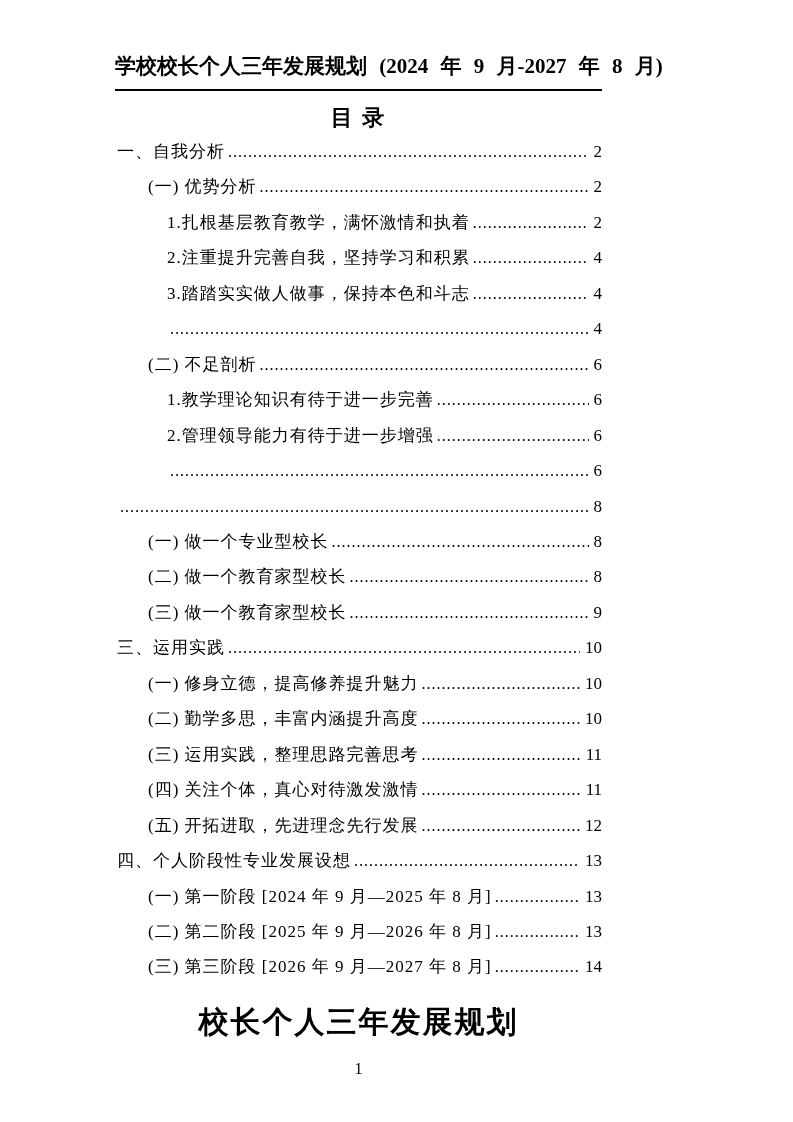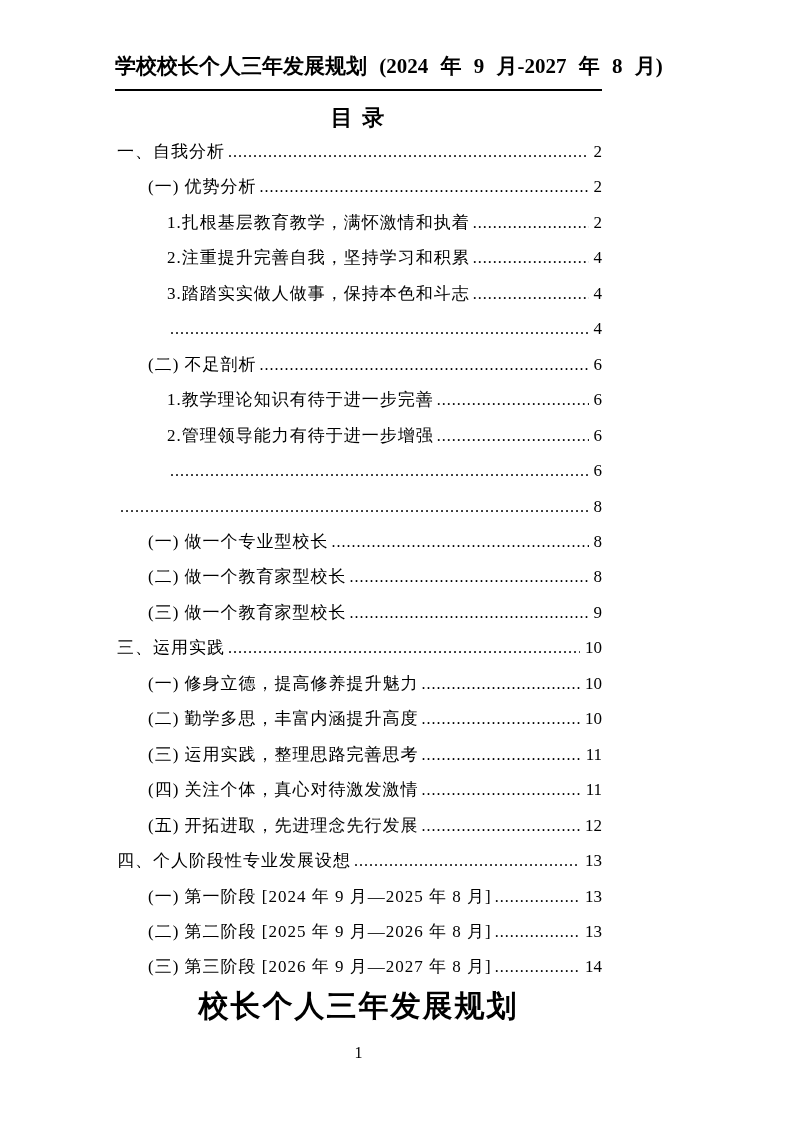--- a/index.html
+++ b/index.html
@@ -57,21 +57,21 @@
     font-size: 16px;
   }
   .leader::after {
     content: "........................................................................................................................................................................................................";
   }
   .toc-page {
     white-space: nowrap;
     letter-spacing: 0;
   }
   .footer-heading {
-    margin-top: 2px;
+    margin-top: 18px;
     font-size: 30px;
     font-weight: bold;
     text-align: center;
     line-height: 37px;
     letter-spacing: 2px;
   }
   .page-number {
     margin-top: 19px;
     font-size: 16px;
     text-align: center;

